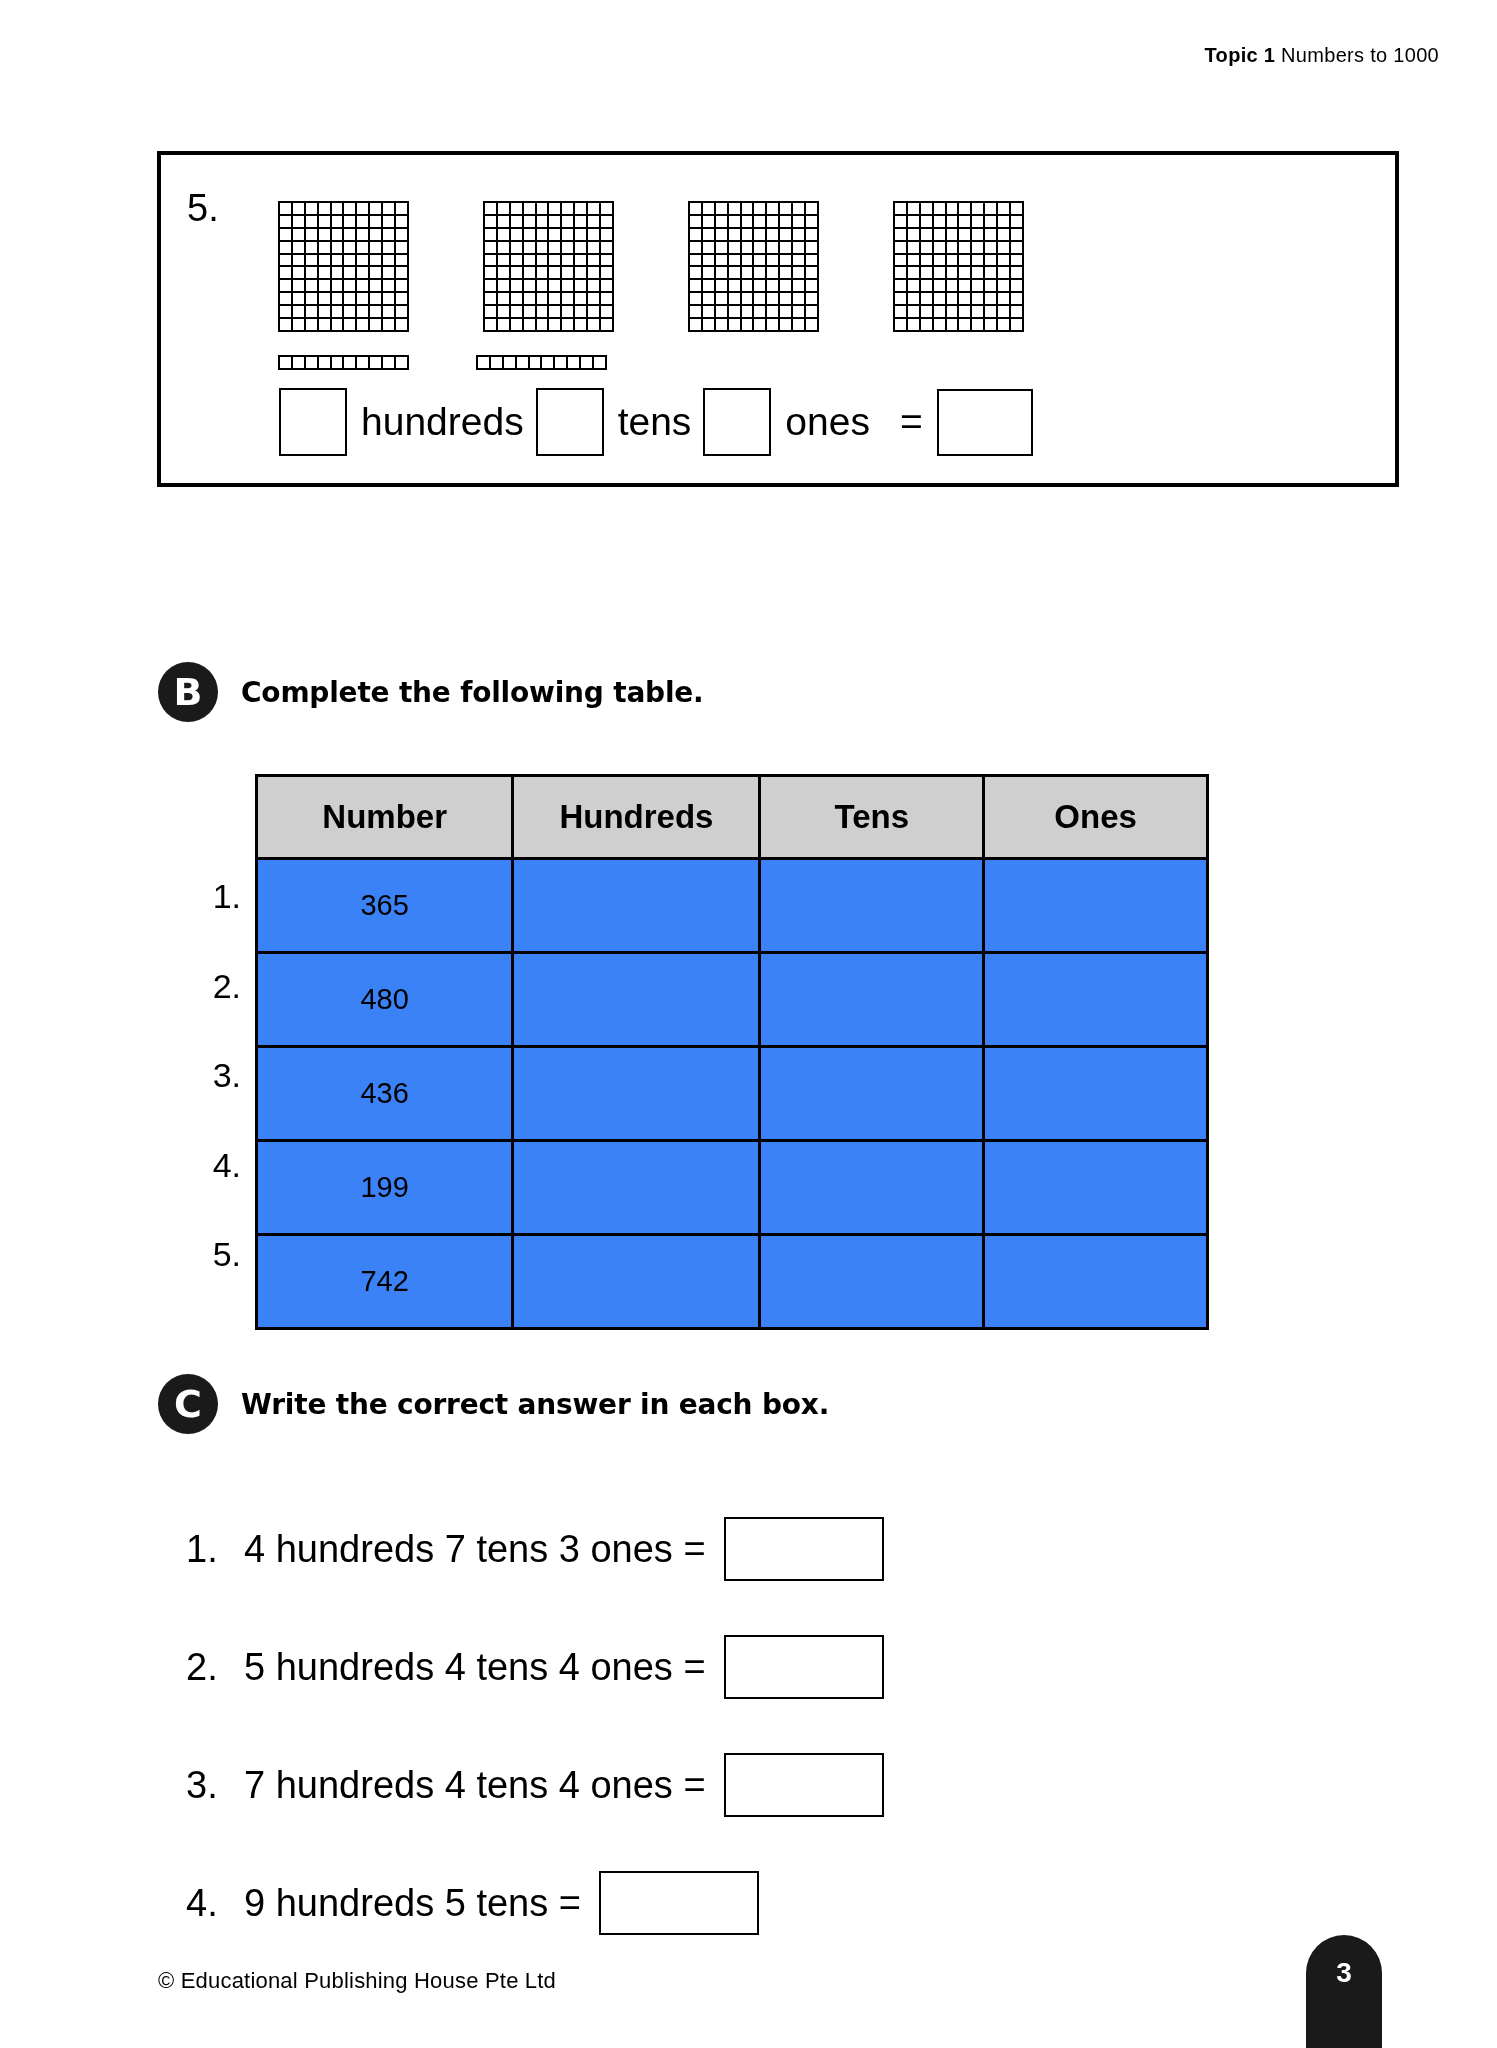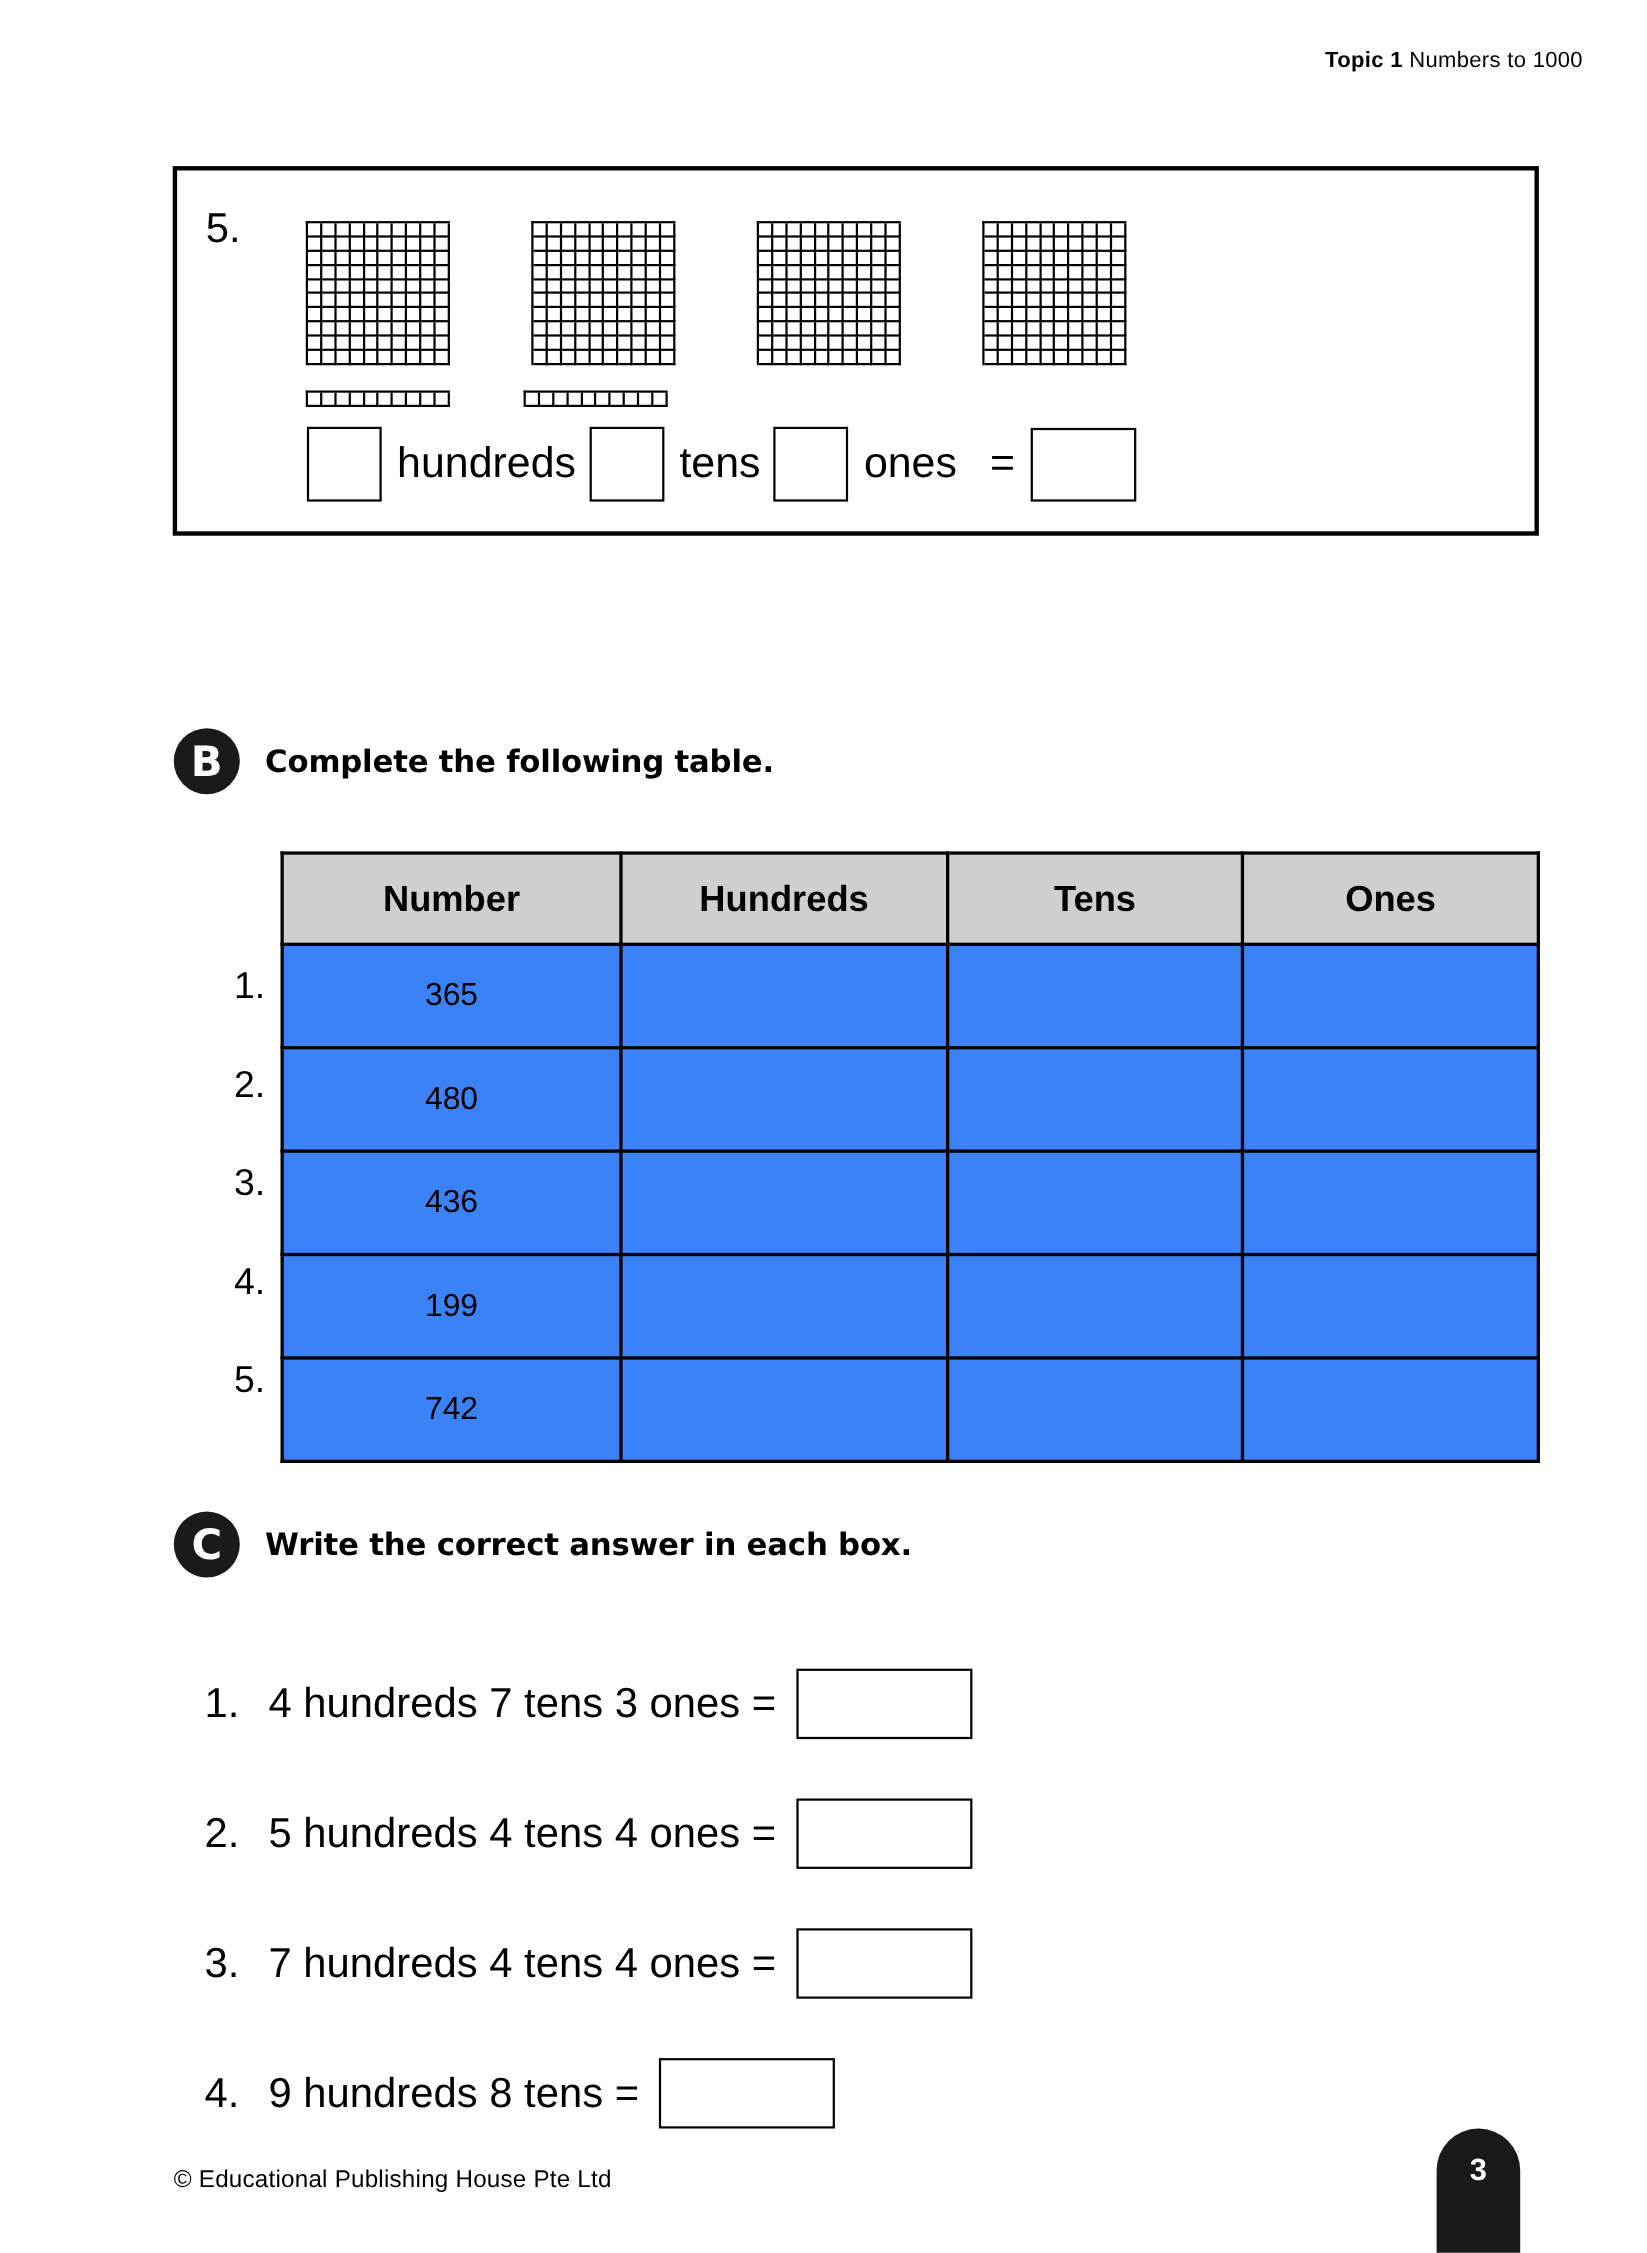--- a/index.html
+++ b/index.html
@@ -162,21 +162,21 @@
   }
 
   #sectionB-head { left: 158px; top: 662px; }
   #sectionC-head { left: 158px; top: 1374px; }
 
   
   .table-wrap {
     position: absolute;
     left: 255px;
     top: 774px;
-    width: 1145px;
+    width: 954px;
   }
   table.place-table {
     border-collapse: collapse;
     width: 100%;
     table-layout: fixed;
   }
   table.place-table th,
   table.place-table td {
     border: 3px solid #000;
     height: 89px;
@@ -813,21 +813,21 @@
       <div class="c-text">5 hundreds 4 tens 4 ones =</div>
       <div class="c-box"></div>
     </div>
     <div class="c-item">
       <div class="c-idx">3.</div>
       <div class="c-text">7 hundreds 4 tens 4 ones =</div>
       <div class="c-box"></div>
     </div>
     <div class="c-item">
       <div class="c-idx">4.</div>
-      <div class="c-text">9 hundreds 8 tens =</div>
+      <div class="c-text">9 hundreds 5 tens =</div>
       <div class="c-box"></div>
     </div>
   </div>
 
 <div class="footer-copy">© Educational Publishing House Pte Ltd</div>
 <div class="page-tab">
   <span>3</span>
 </div>
 
 </body></html>

